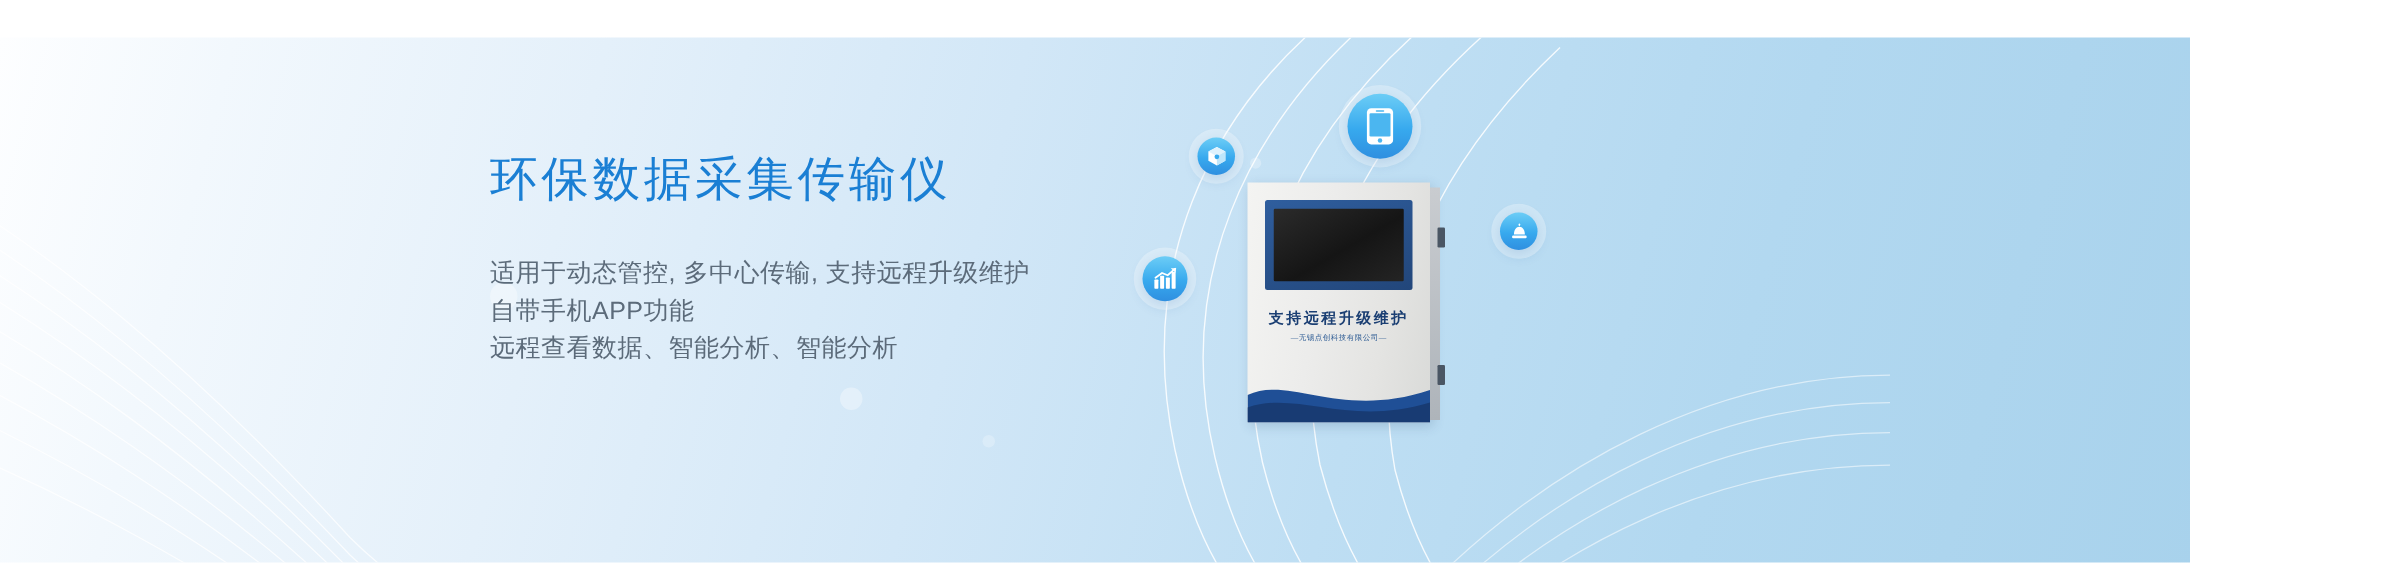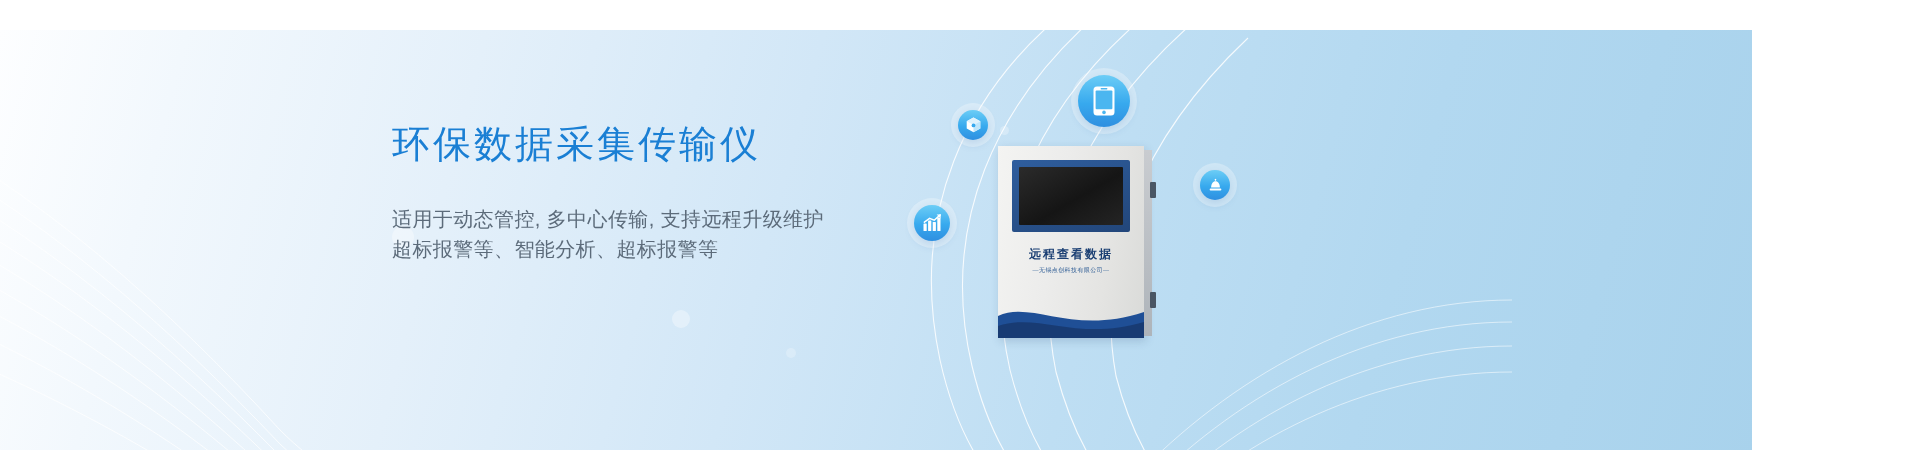--- a/index.html
+++ b/index.html
@@ -101,21 +101,22 @@
 
   <div class="bokeh" style="left:392px;top:196px;width:22px;height:22px;"></div>
   <div class="bokeh" style="left:672px;top:280px;width:18px;height:18px;"></div>
   <div class="bokeh" style="left:786px;top:318px;width:10px;height:10px;opacity:.7;"></div>
   <div class="bokeh" style="left:1000px;top:96px;width:9px;height:9px;opacity:.8;"></div>
 
   <div class="copy">
     <div class="title">环保数据采集传输仪</div>
     <div class="sub">
       <div class="sub-line">适用于动态管控, 多中心传输, 支持远程升级维护</div>
-      <div class="sub-line">超标报警等、智能分析、超标报警等</div>
+      <div class="sub-line">自带手机APP功能</div>
+      <div class="sub-line">远程查看数据、智能分析、智能分析</div>
     </div>
   </div>
 
   <div class="scene">
 
     <svg class="arcs" viewBox="0 0 620 450" fill="none">
       <g stroke="#ffffff" stroke-opacity="0.85" fill="none">
         <path d="M200 -30 C 80 60, 30 190, 60 330 C 80 420, 120 470, 170 500" stroke-width="1.1"></path>
         <path d="M235 -30 C 110 70, 60 200, 92 336 C 112 420, 150 470, 200 500" stroke-width="1.1"></path>
         <path d="M272 -20 C 150 80, 100 208, 130 340 C 150 420, 186 468, 234 498" stroke-width="1.1"></path>
@@ -126,21 +127,21 @@
 
     <div class="cabinet">
       <div class="cab-side"></div>
       <div class="cab-lug lug-a"></div>
       <div class="cab-lug lug-b"></div>
 
       <div class="screen-frame">
         <div class="screen"></div>
       </div>
 
-      <div class="brand">远程查看数据</div>
+      <div class="brand">支持远程升级维护</div>
       <div class="brand-sub">—无锡点创科技有限公司—</div>
 
       <svg class="cab-wave" viewBox="0 0 146 42" preserveAspectRatio="none">
         <path d="M0 20 C 34 4, 74 40, 146 16 L146 42 L0 42 Z" fill="#1f4f96"></path>
         <path d="M0 30 C 40 16, 80 46, 146 26 L146 42 L0 42 Z" fill="#17396f" opacity="0.9"></path>
       </svg>
     </div>
 
     <div class="bubble b-phone">
       <svg width="22" height="30" viewBox="0 0 22 30" fill="#ffffff">

